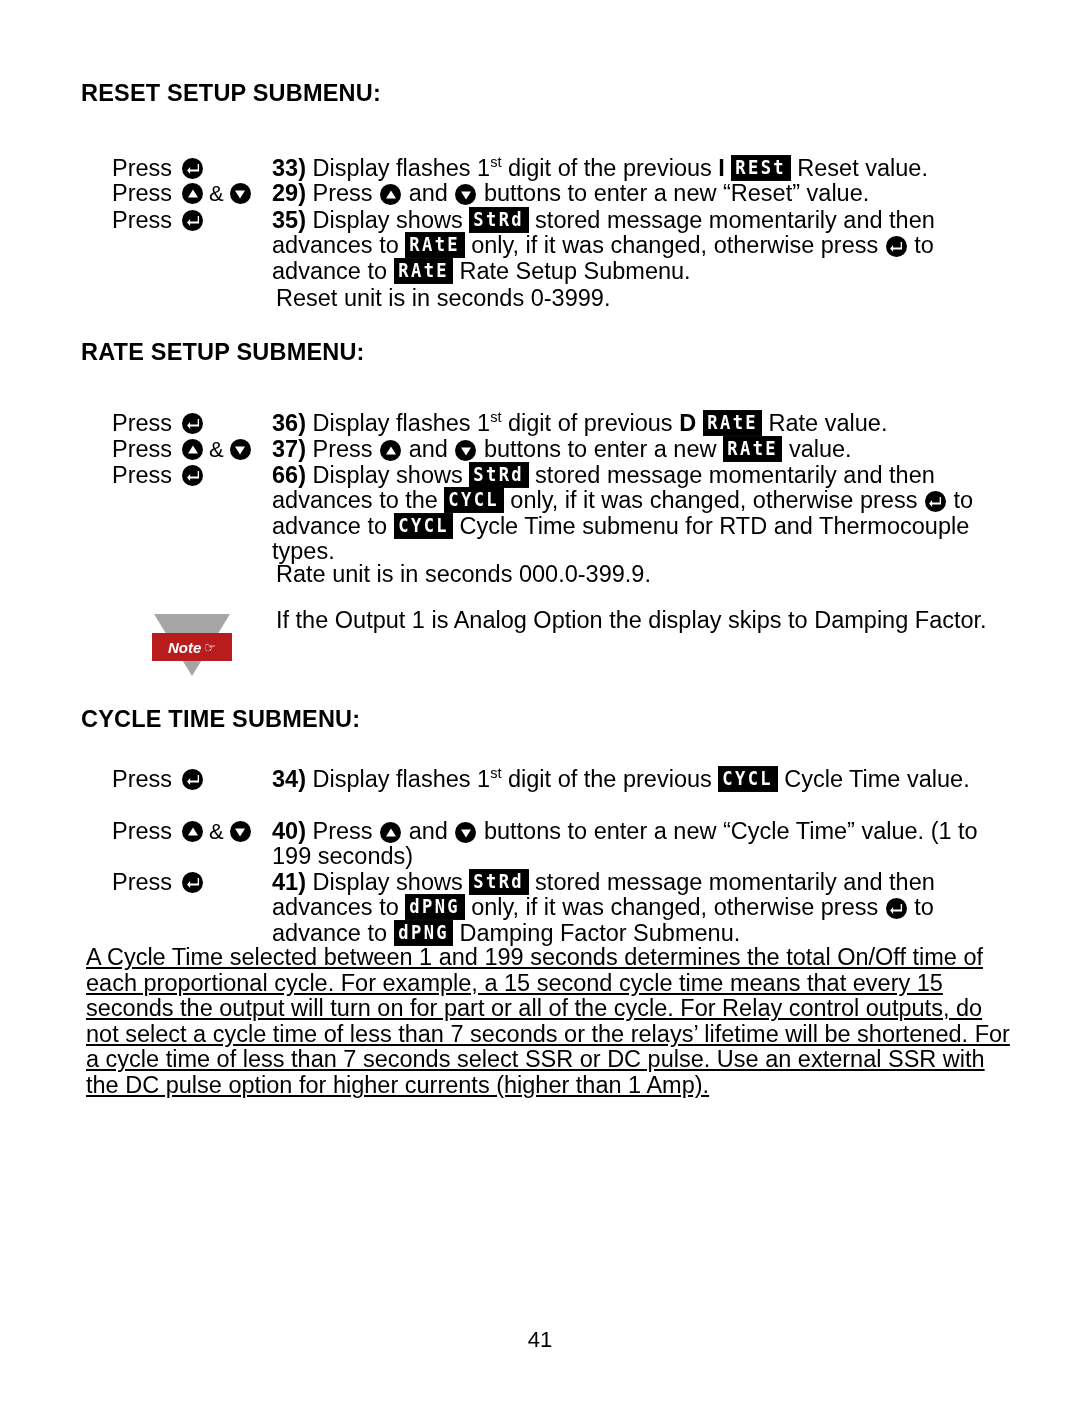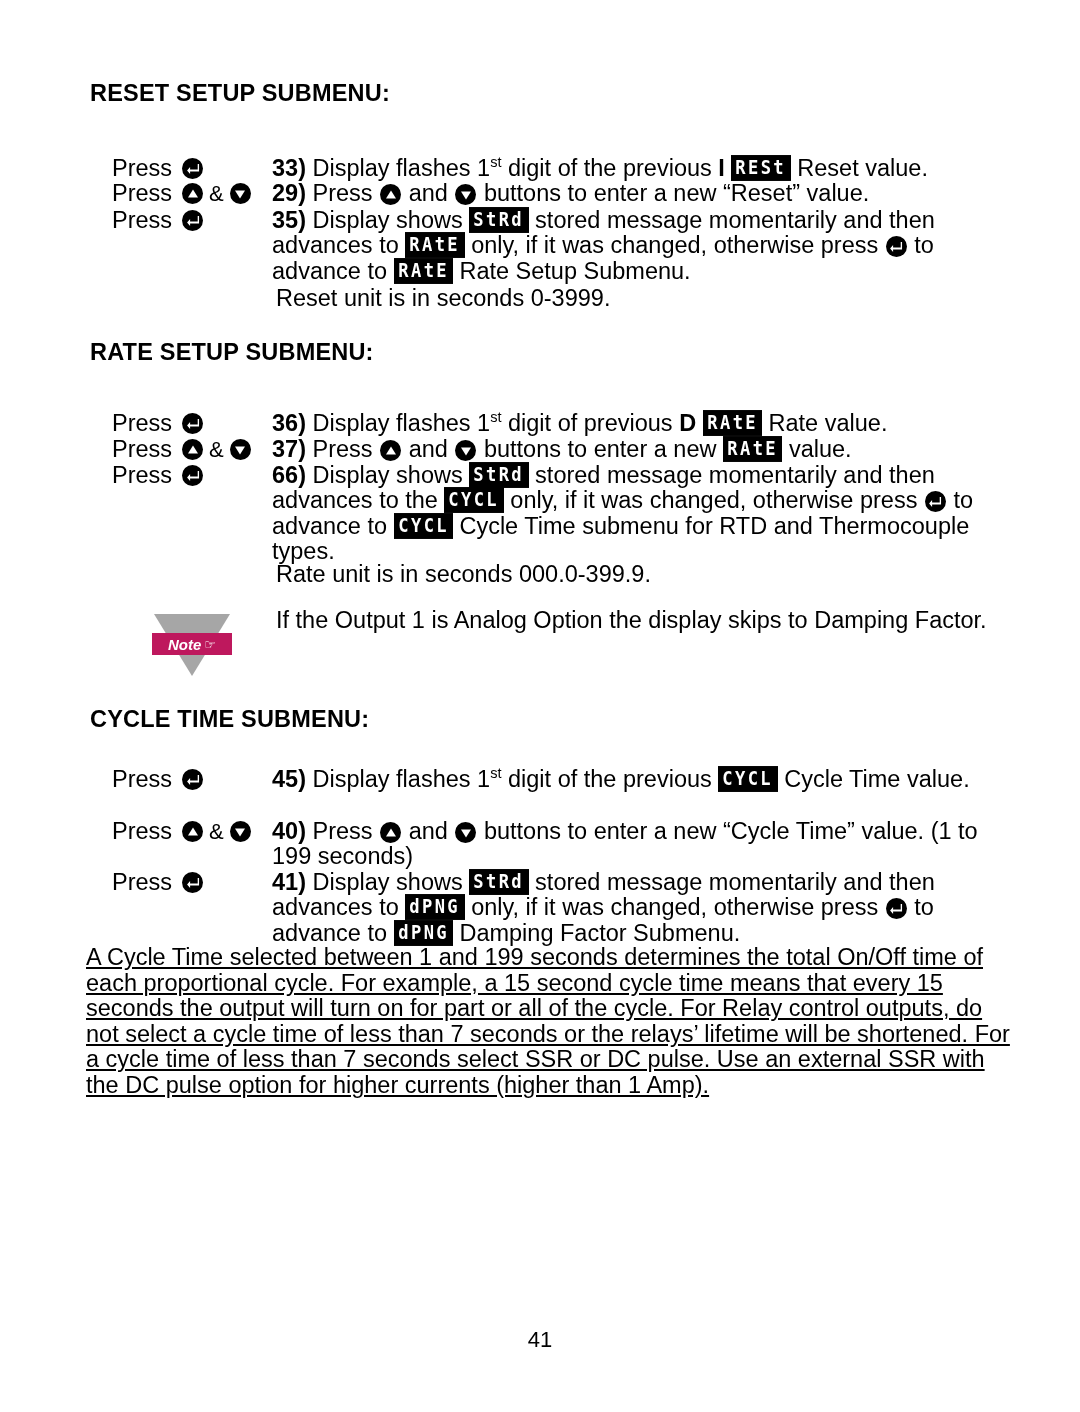--- a/index.html
+++ b/index.html
@@ -22,21 +22,21 @@
     box-sizing: border-box;
     padding: 0;
   }
 
   
   .section-heading {
     font-weight: bold;
     font-size: 23.5px;
     letter-spacing: 0.2px;
     position: absolute;
-    left: 90px;
+    left: 81px;
     white-space: nowrap;
   }
 
   
   .step-row {
     position: absolute;
     display: flex;
     align-items: flex-start;
     font-size: 23.5px;
     line-height: 25.4px;
@@ -90,22 +90,22 @@
     height: 0;
     border-left: 38px solid transparent;
     border-right: 38px solid transparent;
     border-top: 62px solid #a6a6a6;
   }
   .note-tag {
     position: absolute;
     left: -2px;
     top: 19px;
     width: 80px;
-    height: 22px;
-    background: #be185d;
+    height: 28px;
+    background: #b91c1c;
     color: #ffffff;
     display: flex;
     align-items: center;
     justify-content: center;
     gap: 3px;
   }
   .note-tag .note-word {
     font-style: italic;
     font-weight: bold;
     font-size: 15px;
@@ -340,21 +340,21 @@
   <div class="step-row" style="top:741px; left:86px; width:920px;">
     <div class="press-col">
       <span class="press-word">Press</span>
       <span class="btn-ico enter">
         <svg width="13" height="13" viewBox="0 0 13 13">
           <path d="M11.2 1.6 L11.2 7.0 L3.6 7.0 L3.6 4.4 L0.6 8.0 L3.6 11.4 L3.6 8.9 L12.6 8.9 L12.6 1.6 Z" fill="#ffffff"></path>
         </svg>
       </span>
     </div>
     <div class="body-col">
-      <span class="num">45)</span>
+      <span class="num">34)</span>
       <span>Display flashes 1</span><sup class="ord">st</sup><span> digit of the previous </span><span class="lcd"><span>CYCL</span></span><span> Cycle Time</span>
       <span>value.</span>
     </div>
   </div>
 
   <div class="step-row" style="top:793px; left:86px; width:920px;">
     <div class="press-col">
       <span class="press-word">Press</span>
       <span class="btn-ico up"></span>
       <span class="amp">&amp;</span>

